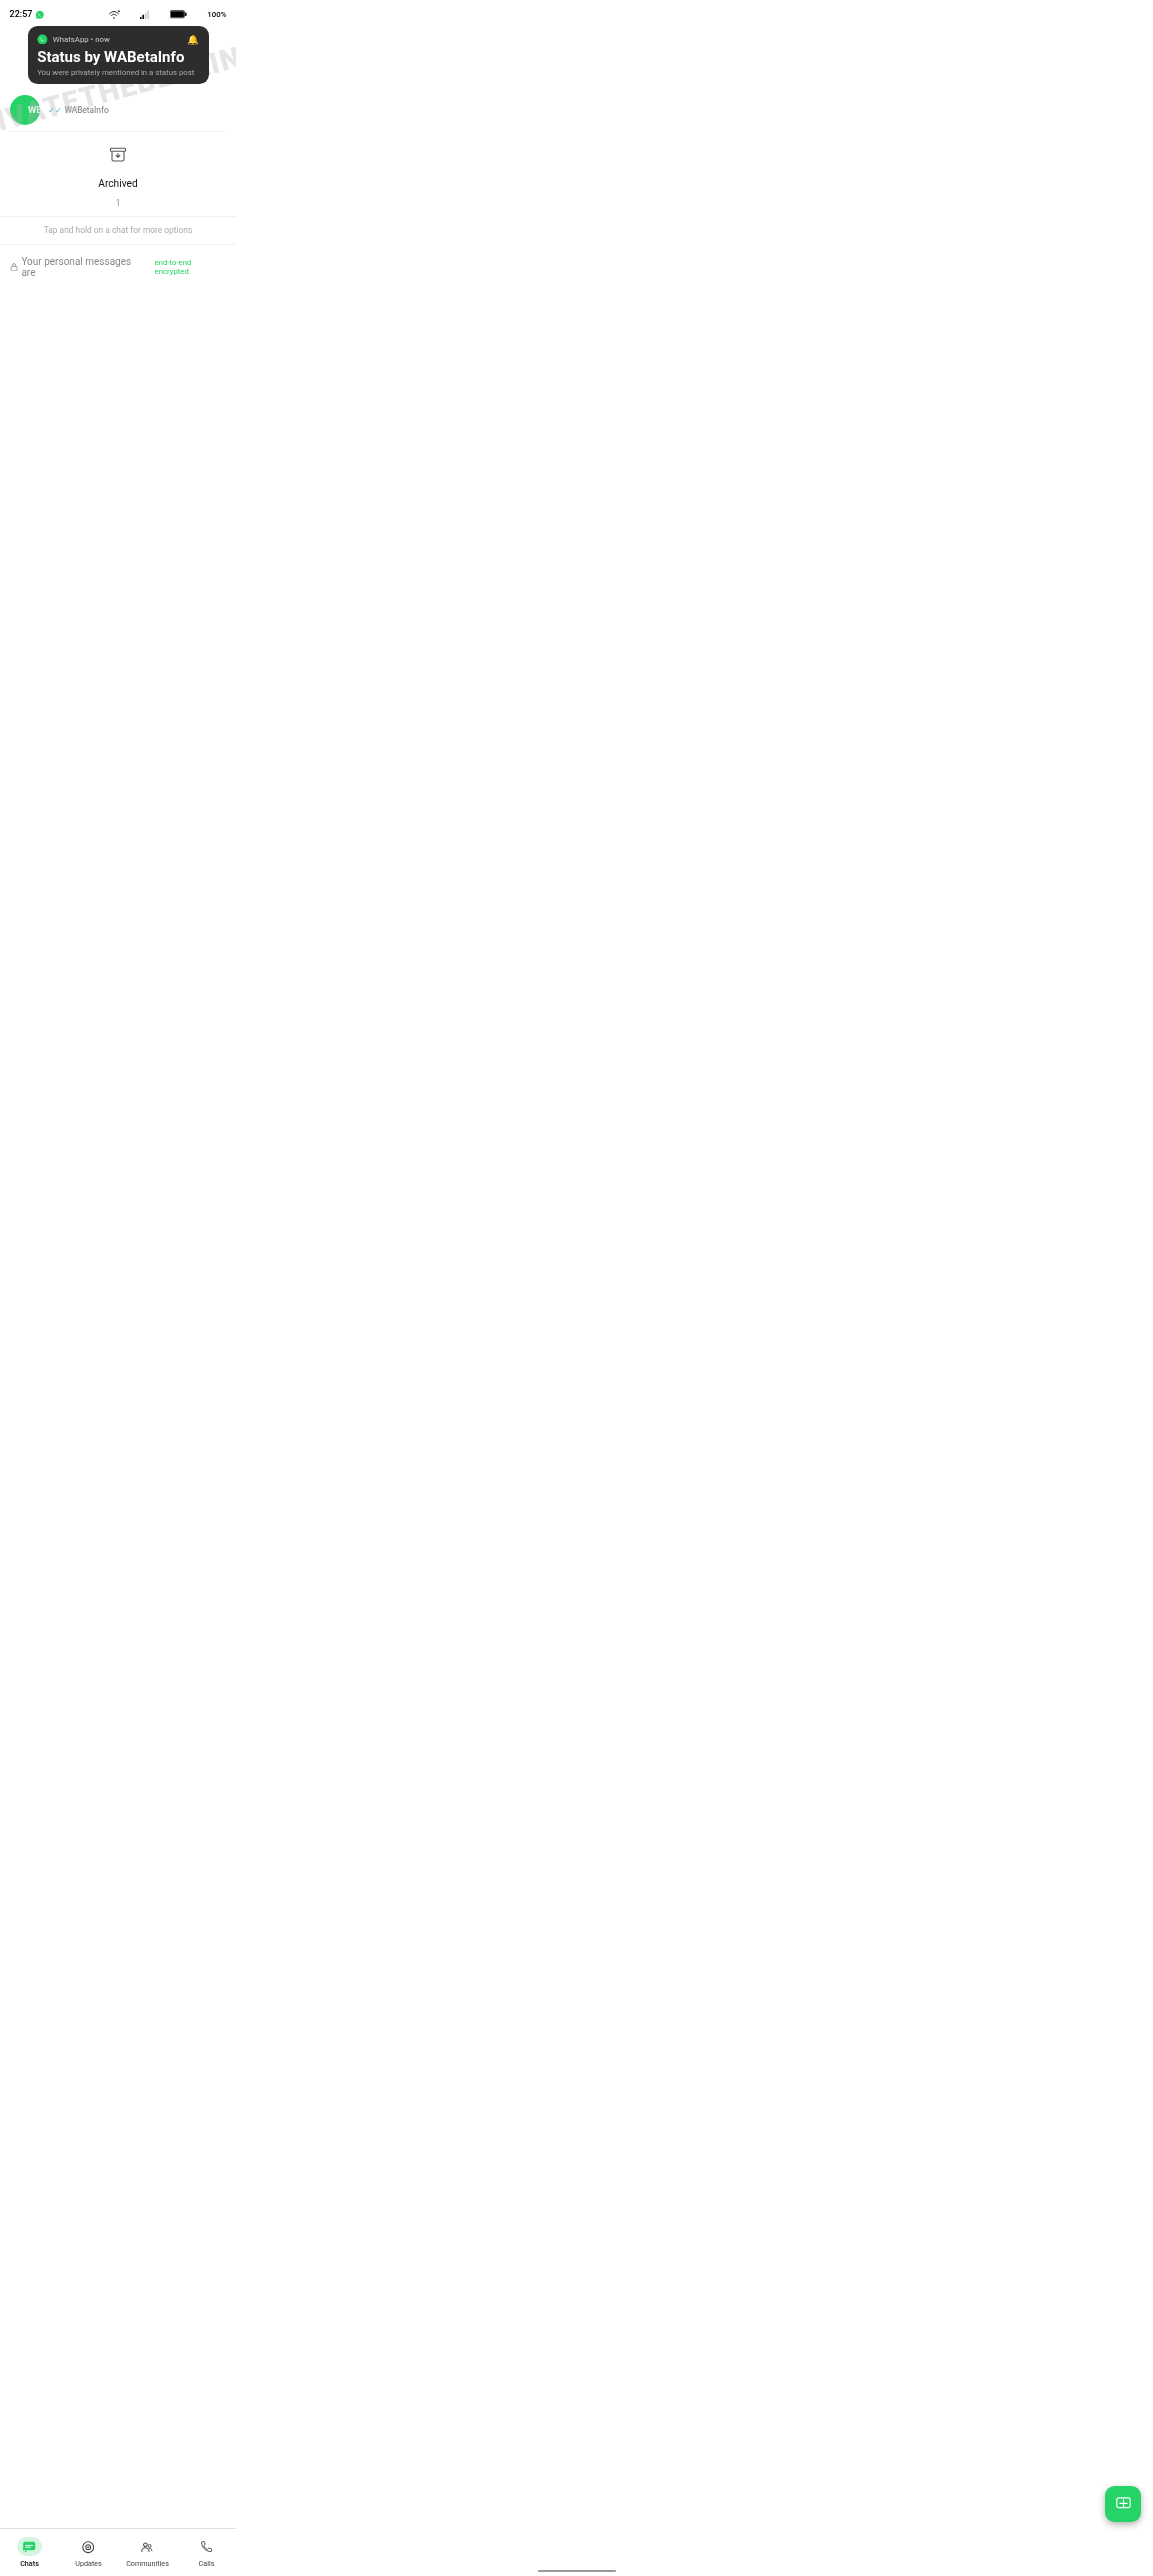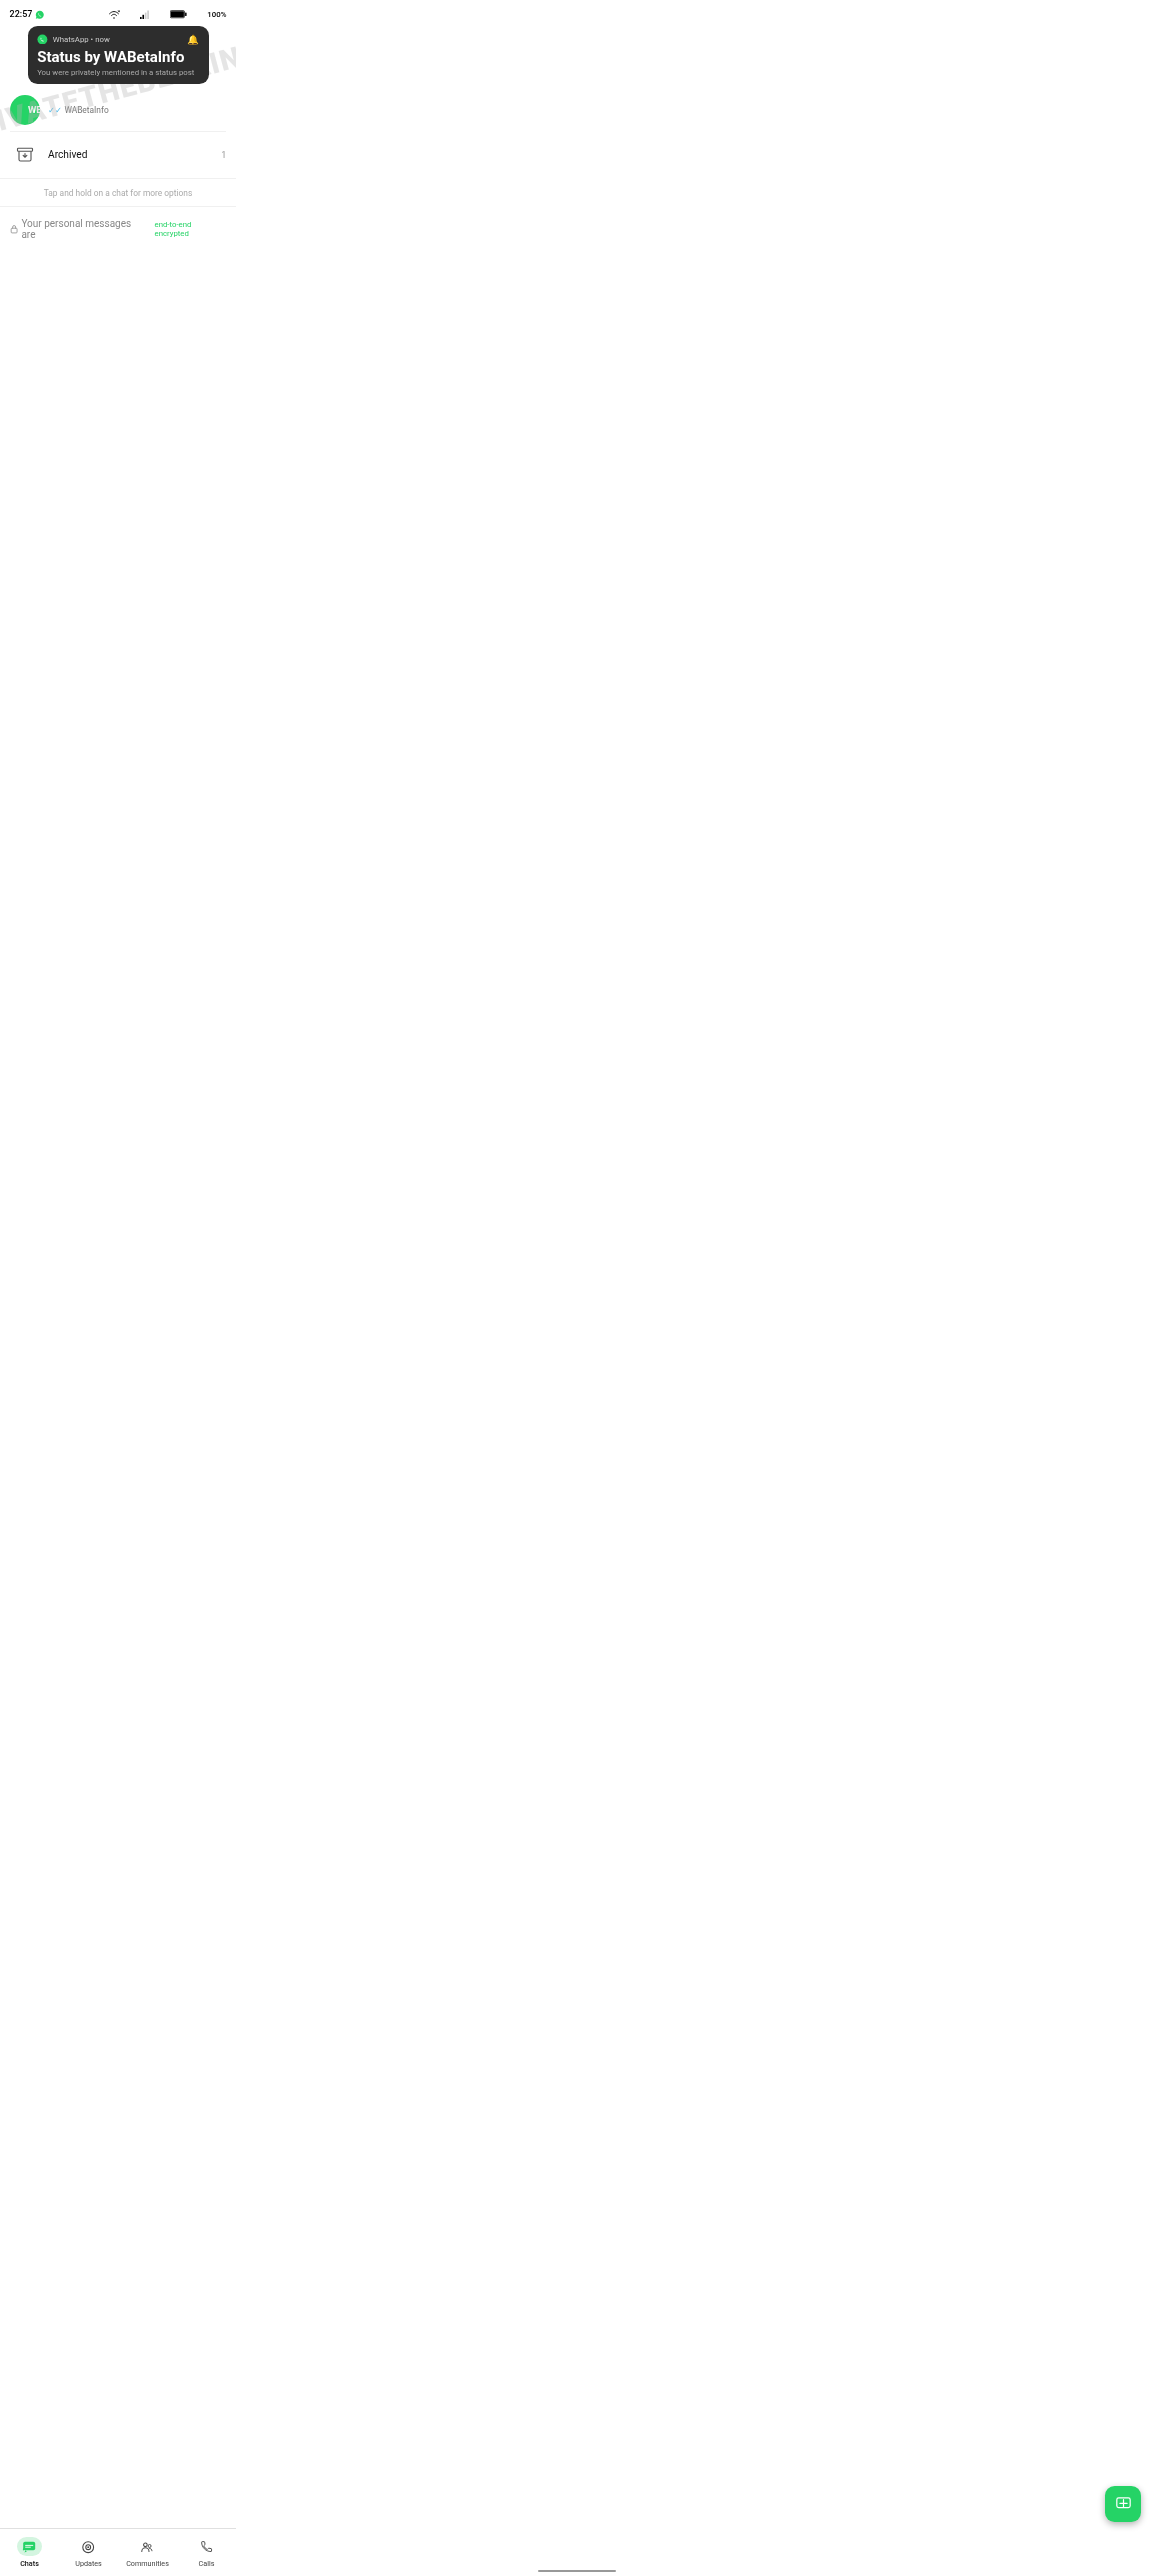--- a/index.html
+++ b/index.html
@@ -136,20 +136,21 @@
       font-size: 8.4px;
     }
 
     
     .archived-row {
       display: flex;
       align-items: center;
       padding: 8.4px 9.6px;
       gap: 8.4px;
       border-bottom: 0.6px solid #f0f0f0;
+      flex-direction: column;
     }
 
     .archived-icon-wrapper {
       width: 30px;
       height: 30px;
       display: flex;
       align-items: center;
       justify-content: center;
     }
 

